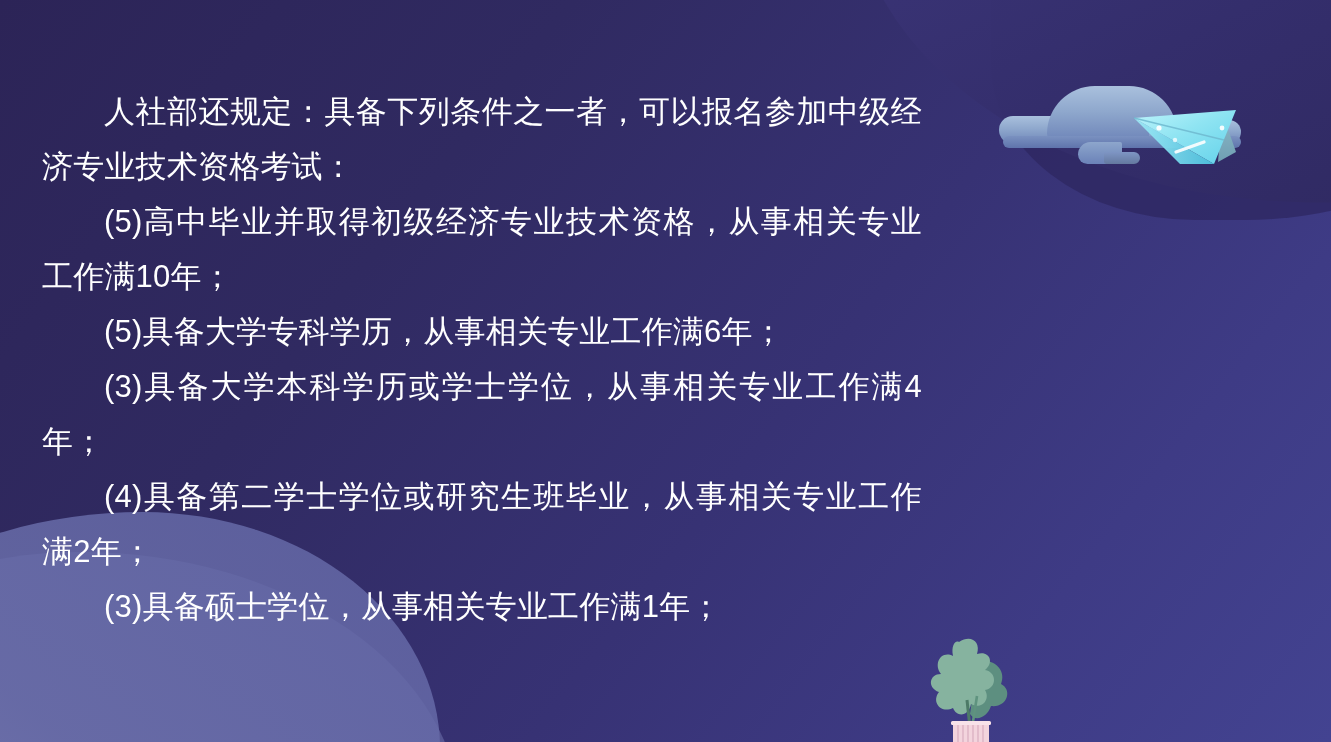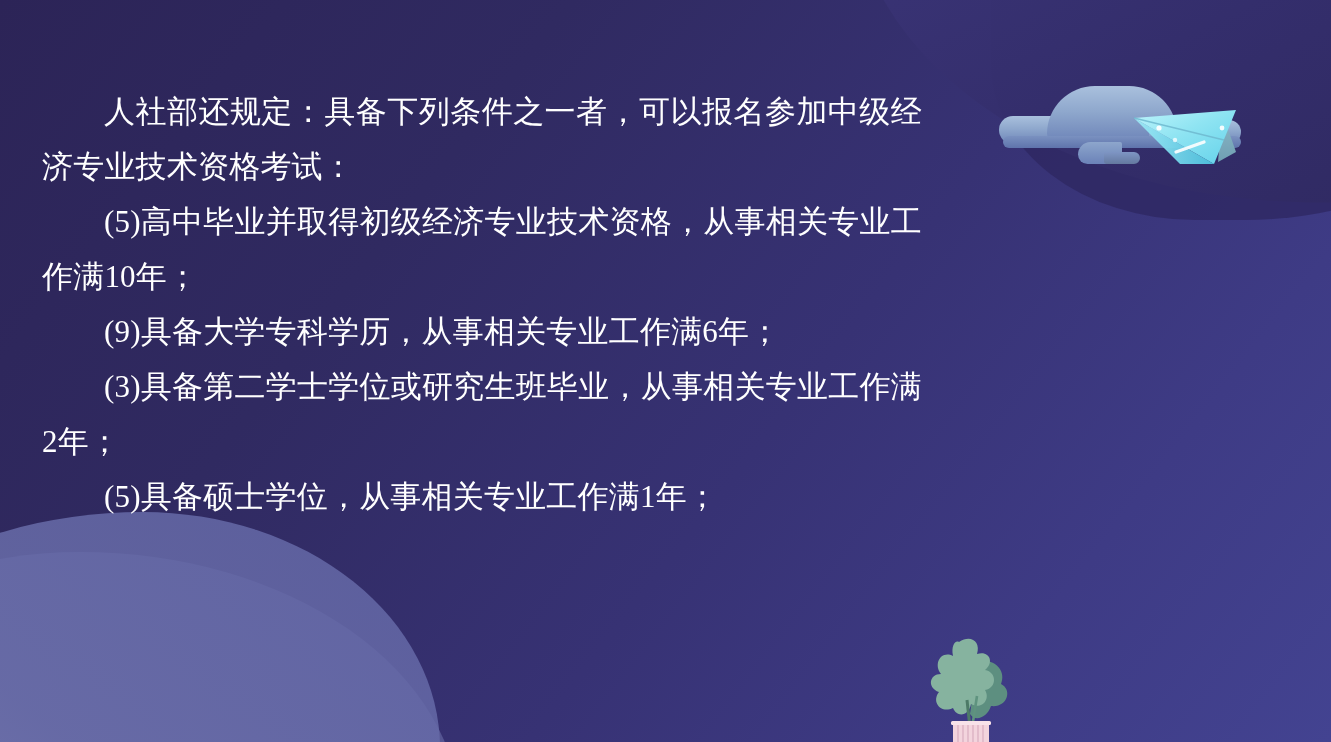--- a/index.html
+++ b/index.html
@@ -6,21 +6,21 @@
     margin: 0;
     padding: 0;
     background: #1d1838;
   }
   #slide {
     position: relative;
     width: 1331px;
     height: 742px;
     overflow: hidden;
     background: linear-gradient(128deg, #2c2457 0%, #302a61 30%, #373274 58%, #3e3b85 80%, #434391 100%);
-    font-family: Liberation Serif, serif;
+    font-family: Liberation Sans, sans-serif;
   }
 
   
   .deco { position: absolute; pointer-events: none; }
 
   
   #topright-wave {
     top: -130px; right: -60px;
     width: 520px; height: 360px;
     background: linear-gradient(160deg, #3b3578 0%, #342e6c 55%, #302a62 100%);
@@ -194,18 +194,19 @@
         <line x1="63" y1="94" x2="63" y2="112"></line>
         <line x1="68" y1="94" x2="68" y2="112"></line>
       </g>
       <rect x="36" y="91" width="40" height="4" rx="1.5" fill="#f8e2e9"></rect>
     </svg>
   </div>
 
   <div id="text-block">
     <p class="para last-line-left">人社部还规定：具备下列条件之一者，可以报名参加中级经济专业技术资格考试：</p>
     <p class="para last-line-left">(5)高中毕业并取得初级经济专业技术资格，从事相关专业工作满10年；</p>
-    <p class="para last-line-left">(9)具备大学专科学历，从事相关专业工作满6年；</p>
-    <p class="para last-line-left">(3)具备第二学士学位或研究生班毕业，从事相关专业工作满2年；</p>
-    <p class="para last-line-left">(5)具备硕士学位，从事相关专业工作满1年；</p>
+    <p class="para last-line-left">(5)具备大学专科学历，从事相关专业工作满6年；</p>
+    <p class="para last-line-left">(3)具备大学本科学历或学士学位，从事相关专业工作满4年；</p>
+    <p class="para last-line-left">(4)具备第二学士学位或研究生班毕业，从事相关专业工作满2年；</p>
+    <p class="para last-line-left">(3)具备硕士学位，从事相关专业工作满1年；</p>
   </div>
 
 </div>
 
 </body></html>

